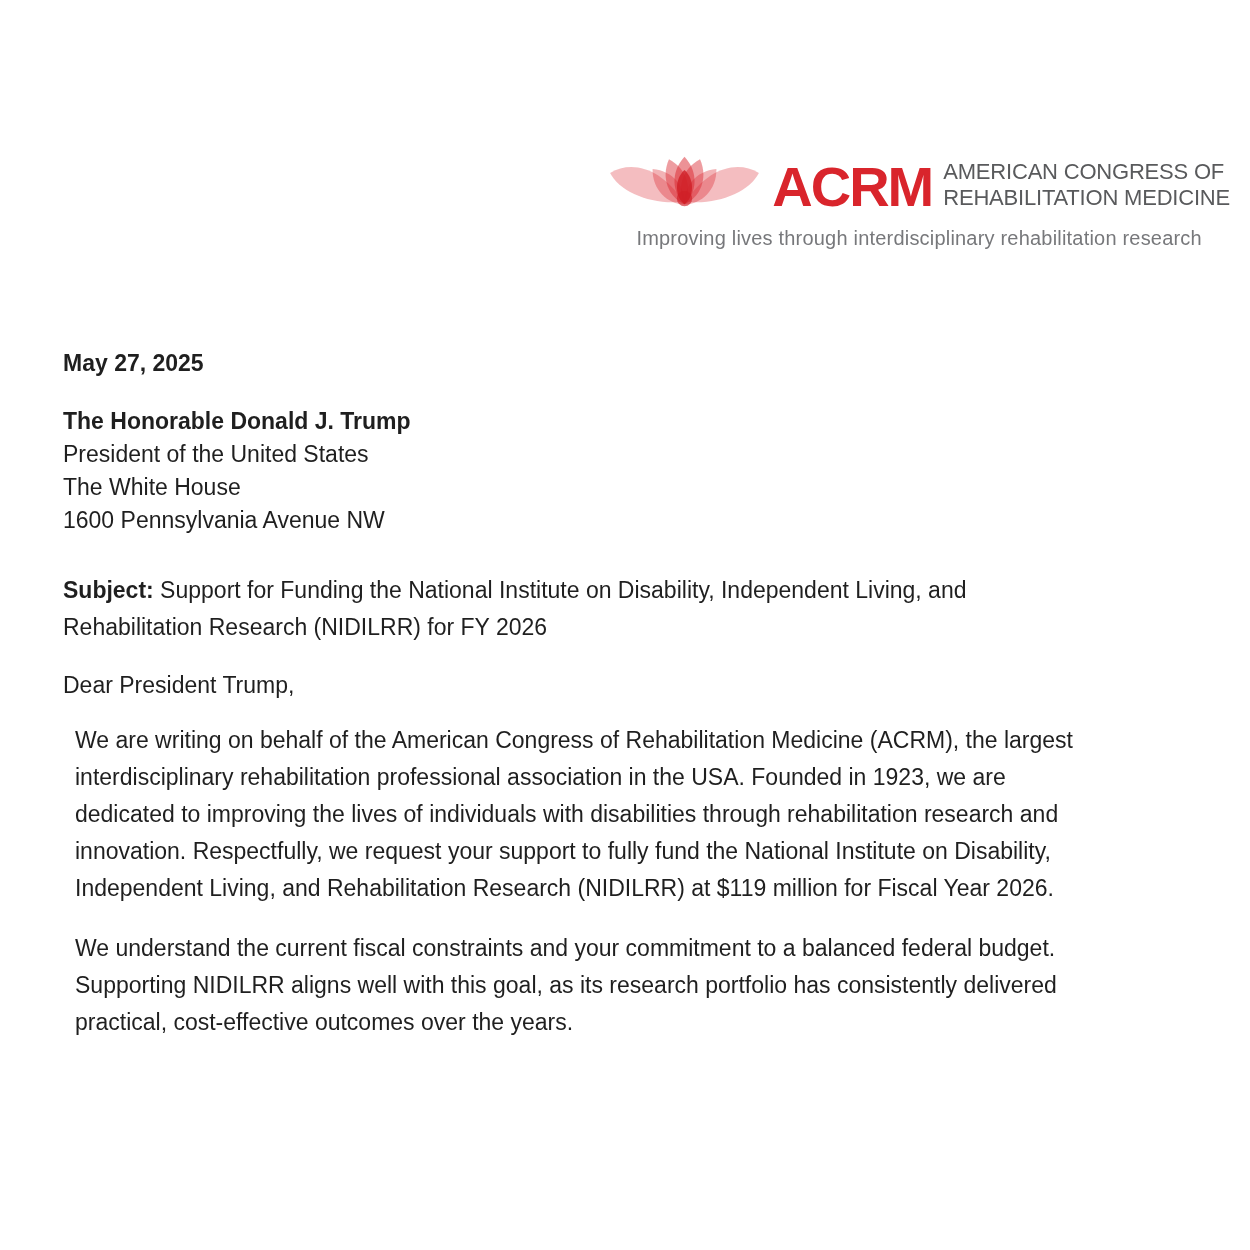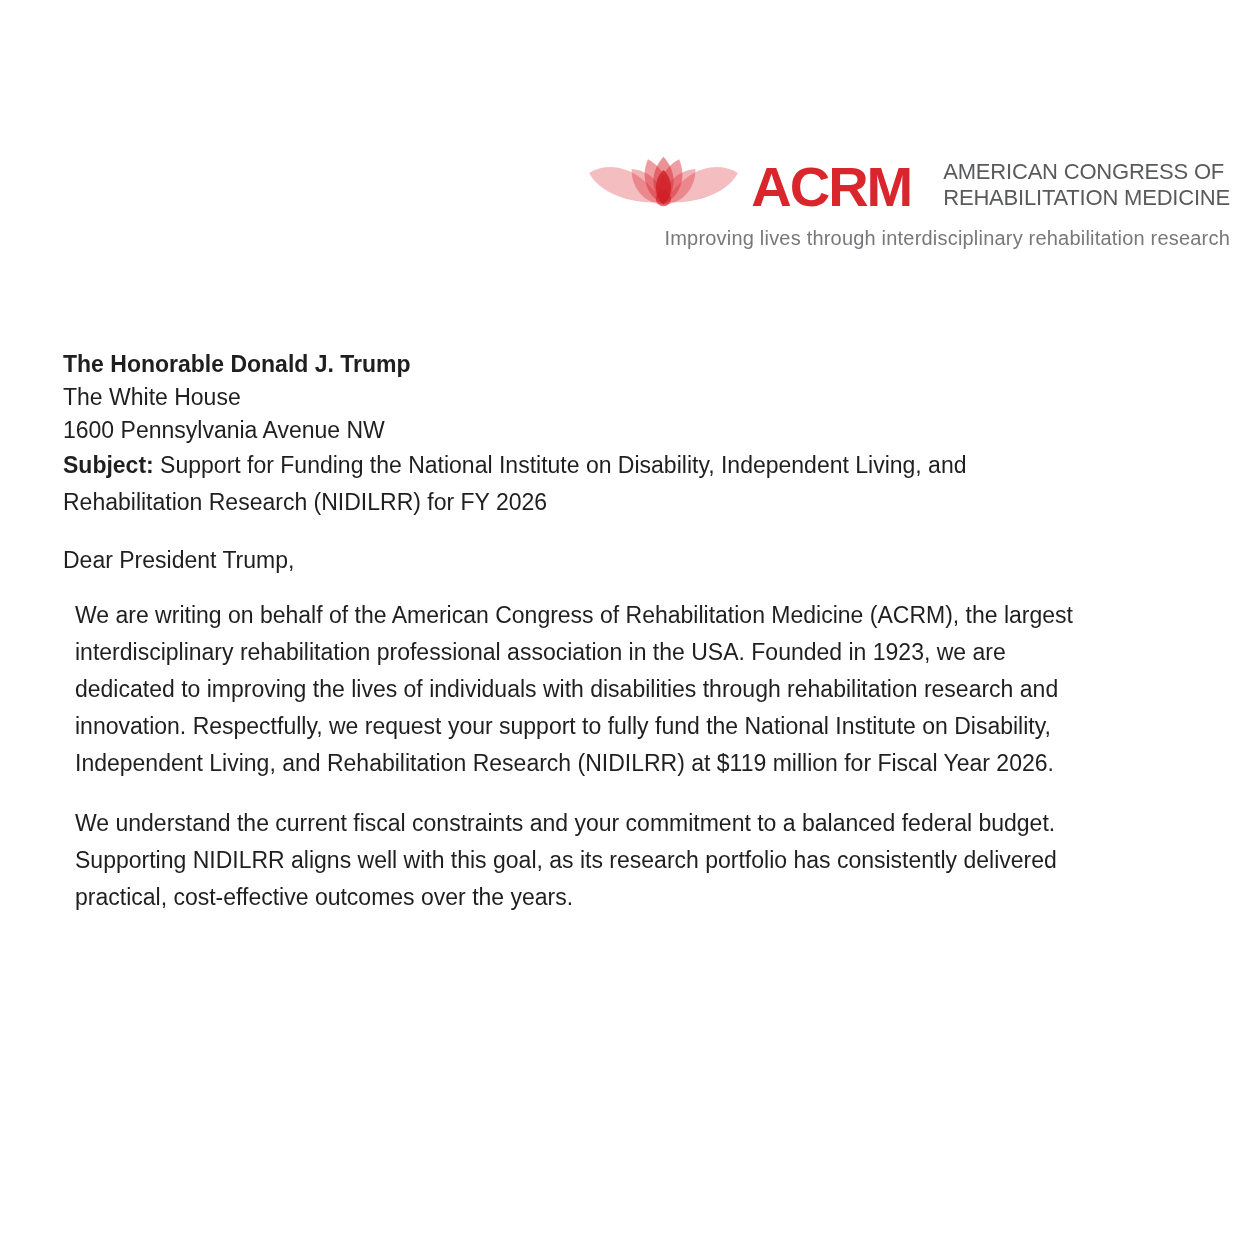--- a/index.html
+++ b/index.html
@@ -42,25 +42,24 @@
     line-height: 50px;
     color: #d9252c;
   }
   .org-name {
     font-size: 22px;
     line-height: 26px;
     letter-spacing: -0.2px;
     color: #595a5c;
     padding-bottom: 1px;
     white-space: nowrap;
-    margin-left: 21px;
   }
   .tagline {
     margin-top: 15px;
-    text-align: right;
+    text-align: center;
     font-size: 20px;
     letter-spacing: 0.2px;
     color: #77787b;
     white-space: nowrap;
   }
 
   
   .letter {
     position: absolute;
     left: 63px;
@@ -69,20 +68,21 @@
     font-size: 23px;
     color: #1f1f1f;
   }
   .date-line {
     font-weight: 700;
     line-height: 30px;
     margin-bottom: 27px;
   }
   .recipient {
     line-height: 33px;
+    margin-bottom: 35px;
   }
   .recipient-name { font-weight: 700; }
   .subject {
     line-height: 37px;
     margin-bottom: 21px;
     white-space: pre-line;
   }
   .subject-label { font-weight: 700; }
   .salutation {
     line-height: 37px;
@@ -124,23 +124,25 @@
       <div class="acrm-wordmark">ACRM</div>
       <div class="org-name">
         <div>AMERICAN CONGRESS OF</div>
         <div>REHABILITATION MEDICINE</div>
       </div>
     </div>
     <div class="tagline">Improving lives through interdisciplinary rehabilitation research</div>
   </header>
 
   <main class="letter">
+    <div class="date-line">May 27, 2025</div>
 
     <div class="recipient">
       <div class="recipient-name">The Honorable Donald J. Trump</div>
+      <div>President of the United States</div>
       <div>The White House</div>
       <div>1600 Pennsylvania Avenue NW</div>
     </div>
 
     <div class="subject"><span class="subject-label">Subject:</span><span> Support for Funding the National Institute on Disability, Independent Living, and
 Rehabilitation Research (NIDILRR) for FY 2026</span></div>
 
     <div class="salutation">Dear President Trump,</div>
 
     <p class="body-para">We are writing on behalf of the American Congress of Rehabilitation Medicine (ACRM), the largest

